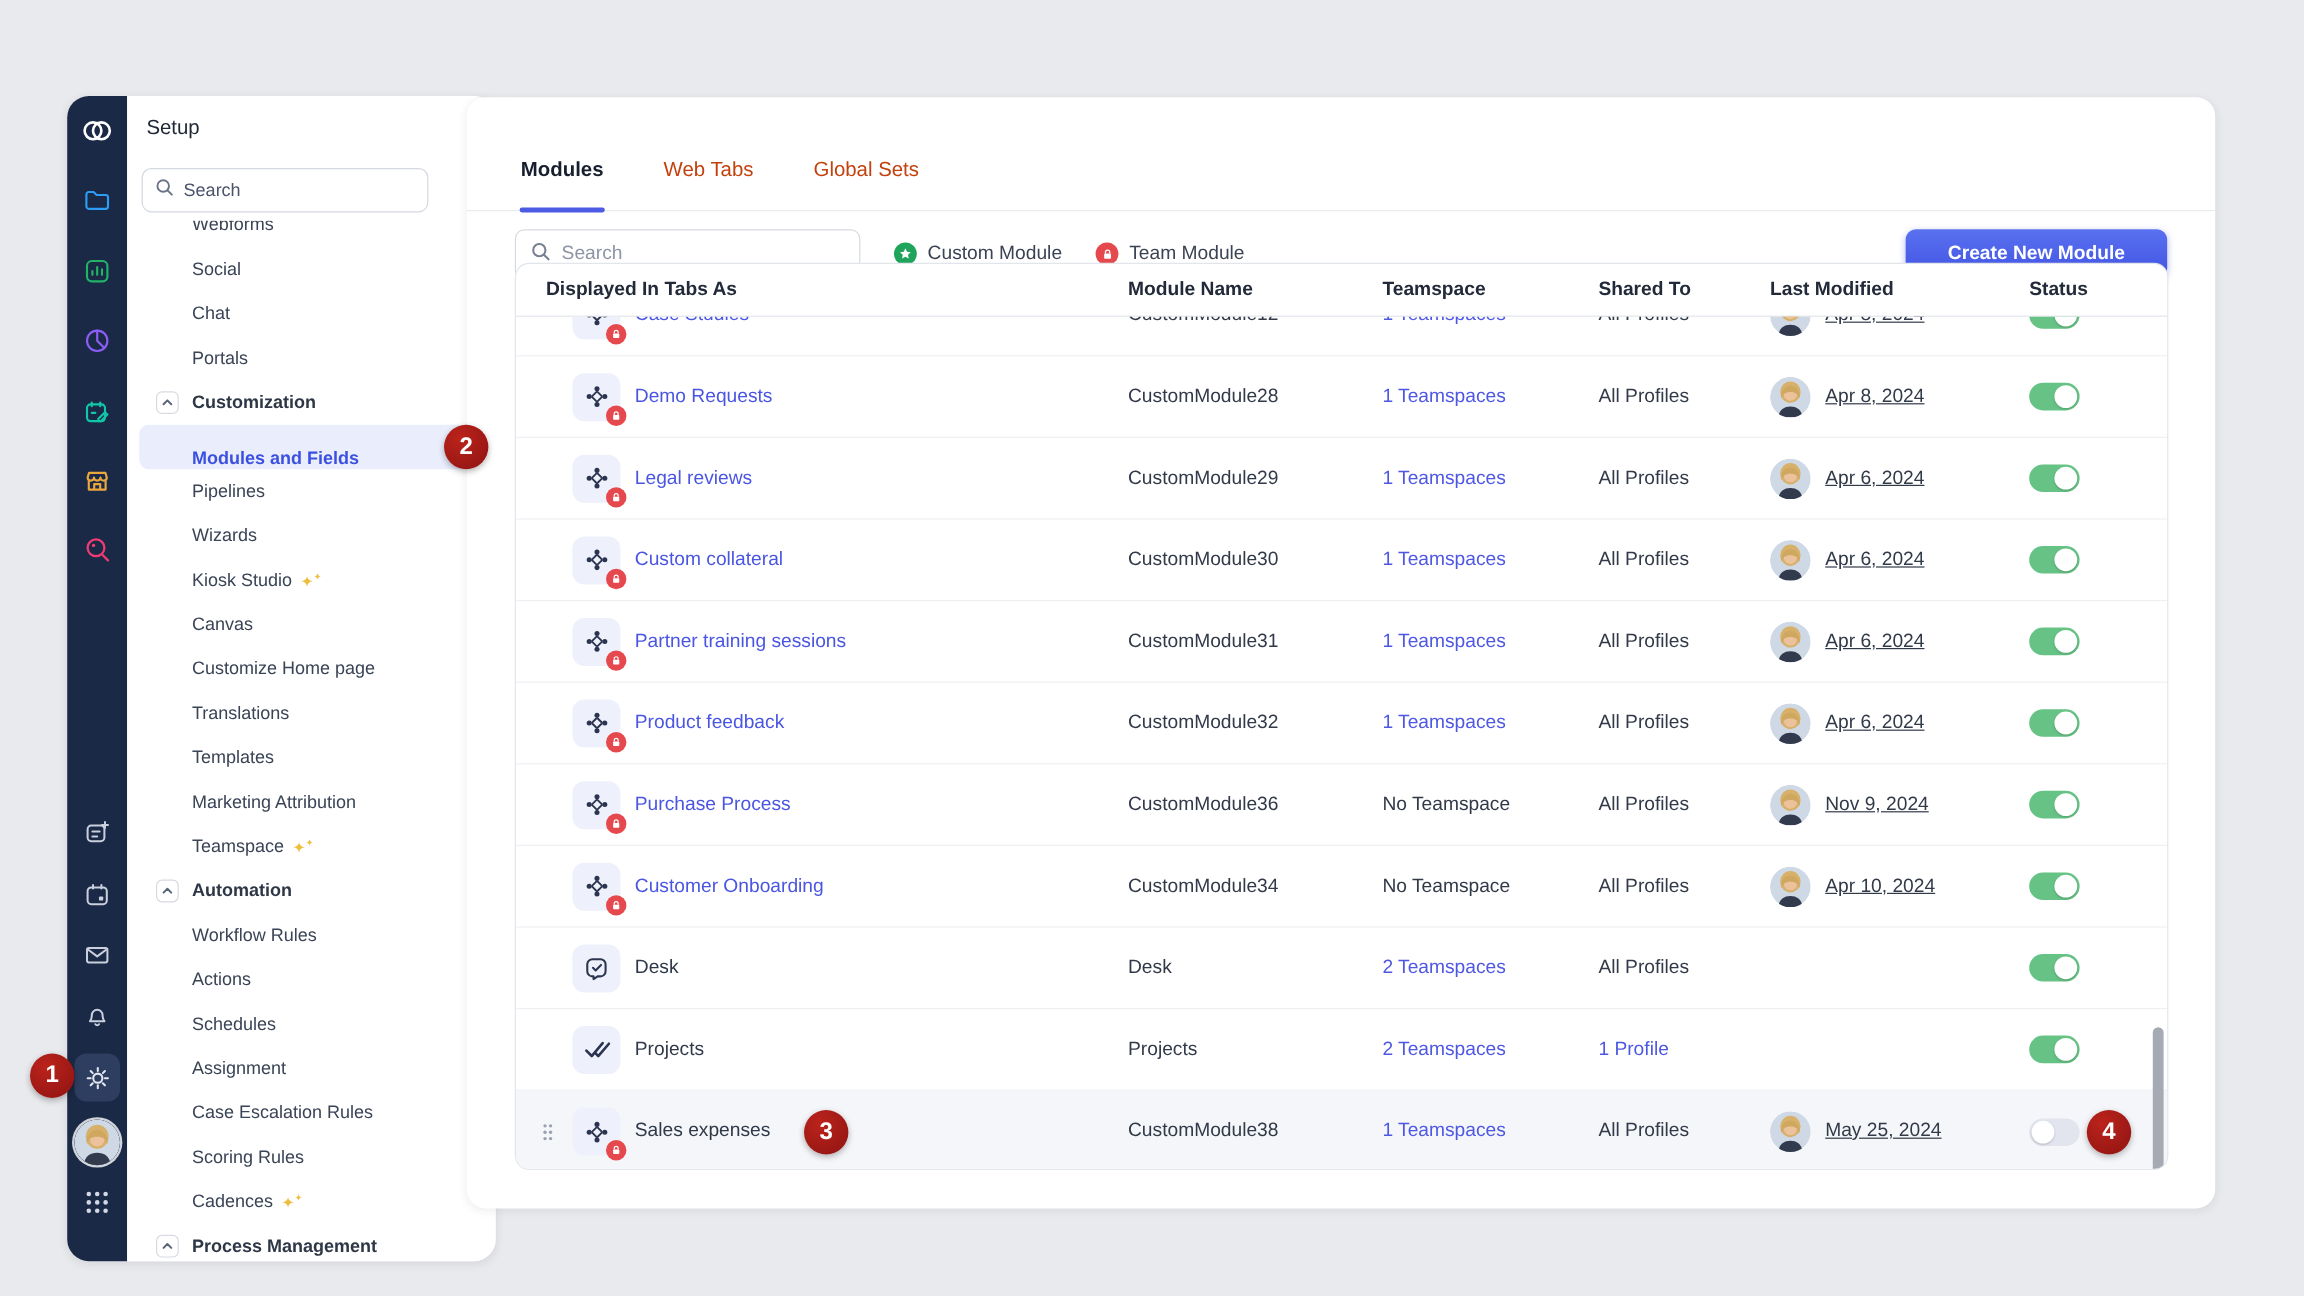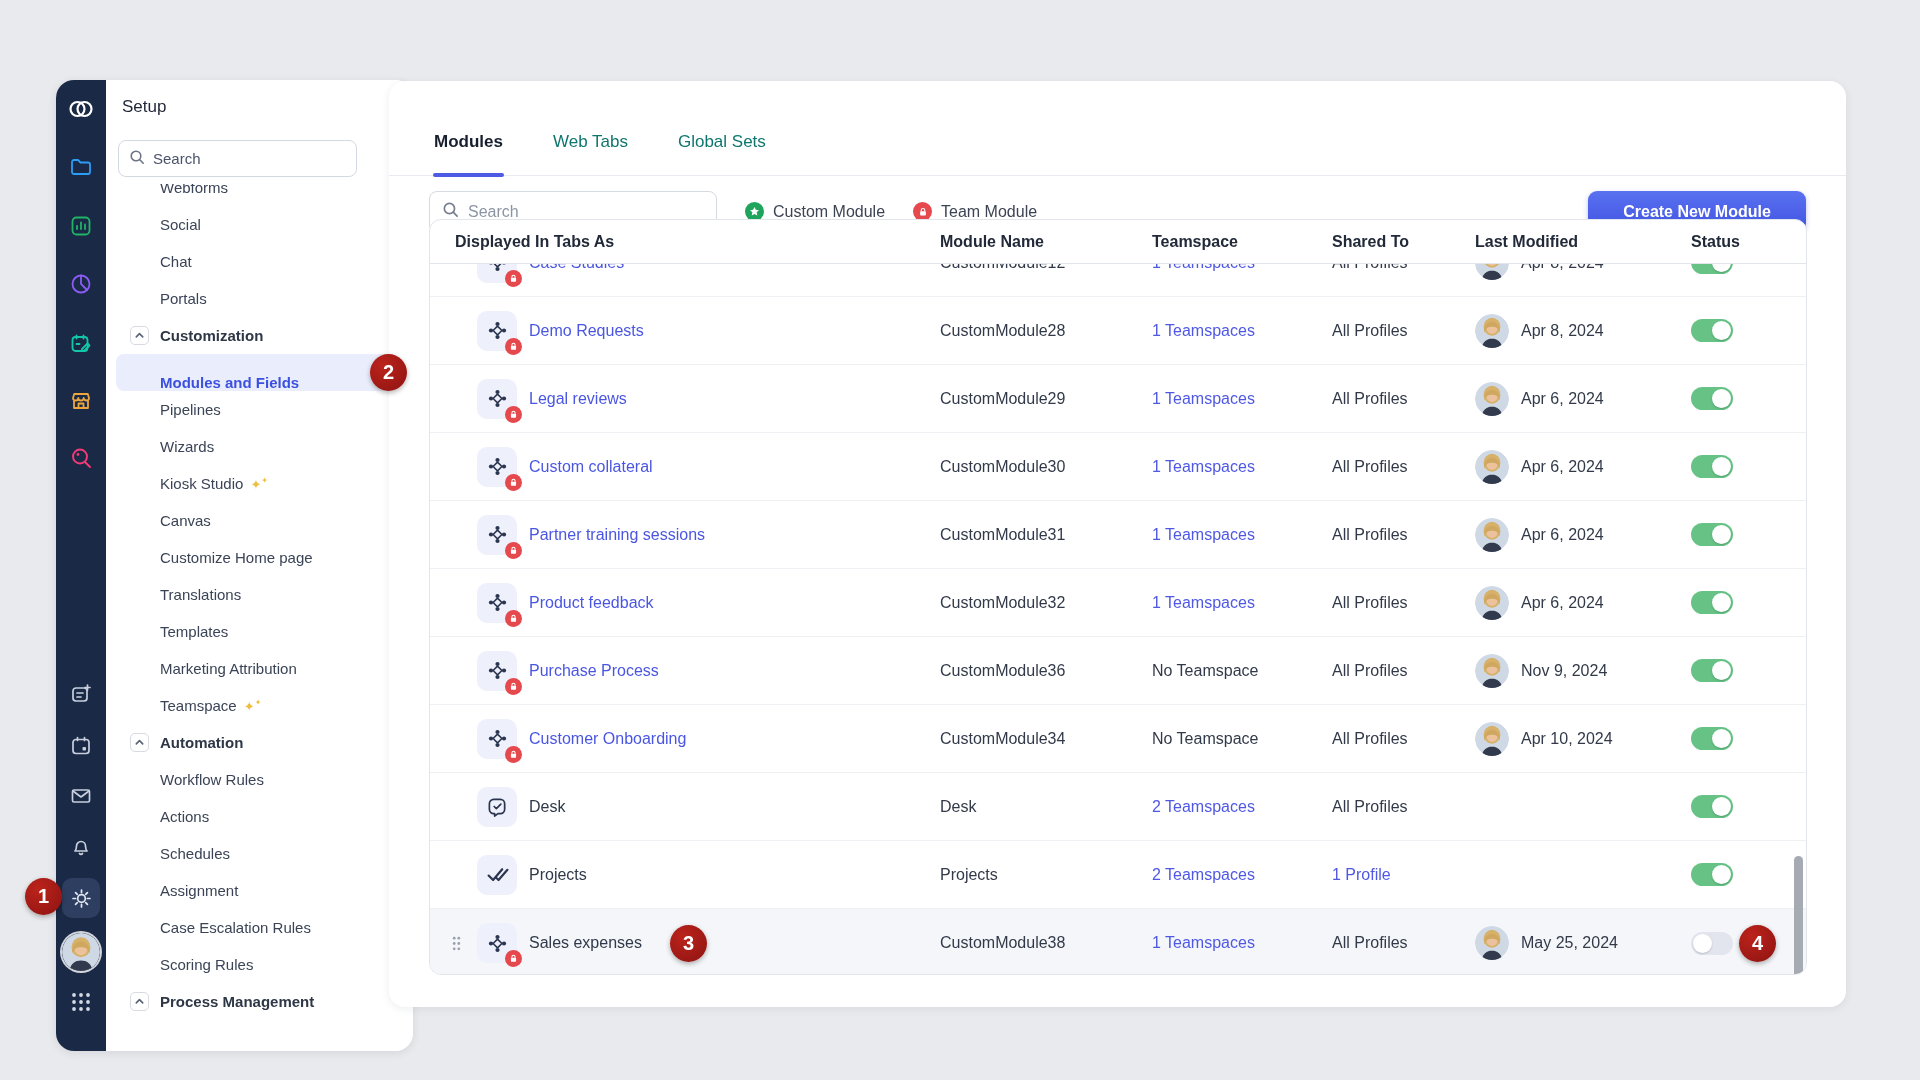--- a/index.html
+++ b/index.html
@@ -49,21 +49,21 @@
     box-shadow:0 2px 5px rgba(0,0,0,.3); z-index:30; flex:none; }
   .badge-rail { position:absolute; left:-31px; top:798px; }
   .badge-nav { position:absolute; right:-4px; top:0; }
 
   
   .main-card { position:absolute; left:389px; top:81px; width:1457px; height:926px;
     background:#fff; border-radius:16px; box-shadow:0 2px 8px rgba(25,35,70,.08); }
   .tabs-row { height:67px; border-bottom:1px solid #e8eaef;
     display:flex; align-items:center; padding-left:45px; gap:50px;margin-top:28px; }
   .tab { height:100%; display:flex; align-items:center; position:relative;
-    font-size:17px; color:#0f766e; cursor:pointer; }
+    font-size:17px; color:#c2410c; cursor:pointer; }
   .tab.active { font-weight:700; color:#171f2e; }
   .tab.active::after { content:""; position:absolute; left:-1px; right:-1px; bottom:-2px;
     height:4px; border-radius:3px; background:#4c5ae4; }
 
   .toolbar { height:71px; display:flex; align-items:center; padding:0 40px; }
   .main-search { width:288px; height:42px; border:1px solid #d6dae1; border-radius:8px;
     display:flex; align-items:center; padding:0 12px; gap:9px; background:#fff; }
   .main-search input { border:none; outline:none; width:100%; font-size:16px; color:#3d4657;
     font-family:"Liberation Sans", sans-serif; background:transparent; }
   .main-search input::placeholder { color:#8d95a5; opacity:1; }
@@ -92,21 +92,21 @@
 
   .cell-name { display:flex; align-items:center; gap:12px; padding-left:47px; position:relative; }
   .drag-handle { position:absolute; left:22px; display:flex; cursor:grab; }
   .mod-ic { position:relative; width:40px; height:40px; border-radius:10px;
     background:#eef1fb; display:flex; align-items:center; justify-content:center; flex:none; }
   .lock-badge { position:absolute; right:-5px; bottom:-4px; width:17px; height:17px;
     border-radius:50%; background:#e5484d; display:flex; align-items:center; justify-content:center; }
   .name-link { color:#4a56e2; cursor:pointer; }
   .name-plain { color:#2f3949; }
   .ts-link { color:#4f58e3; cursor:pointer; }
-  .cell-modified { display:flex; align-items:center; gap:12px; }
+  .cell-modified { display:flex; align-items:center; gap:12px;text-decoration:underline; }
   .row-avatar { width:34px; height:34px; border-radius:50%; overflow:hidden; flex:none; }
   .name-badge { margin-left:16px; }
 
   .cell-status { display:flex; align-items:center; gap:6px; }
   .toggle { position:relative; width:42px; height:23px; border-radius:12px; cursor:pointer; flex:none; }
   .toggle.on  { background:#66c385; }
   .toggle.off { background:#e2e5ee; }
   .toggle .knob { position:absolute; top:2px; width:19px; height:19px; border-radius:50%;
     background:#fff; box-shadow:0 1px 2px rgba(0,0,0,.18); }
   .toggle.on .knob { right:2px; }
@@ -346,20 +346,26 @@
         <div class="nav-item child">
 
     <span class="nav-label">Case Escalation Rules</span>
 
   </div>
         <div class="nav-item child">
 
     <span class="nav-label">Scoring Rules</span>
 
   </div>
+        <div class="nav-item child">
+
+    <span class="nav-label">Cadences</span>
+    <span class="sparkle"></span>
+
+  </div>
         <div class="nav-item section">
     <span class="chev-box">
       <svg width="11" height="11" viewBox="0 0 12 12" fill="none" stroke="#5a6478" stroke-width="1.8" stroke-linecap="round" stroke-linejoin="round">
         <path d="M2.5 7.5L6 4l3.5 3.5"></path>
       </svg>
     </span>
     <span class="nav-label">Process Management</span>
 
   </div>
       </div>

